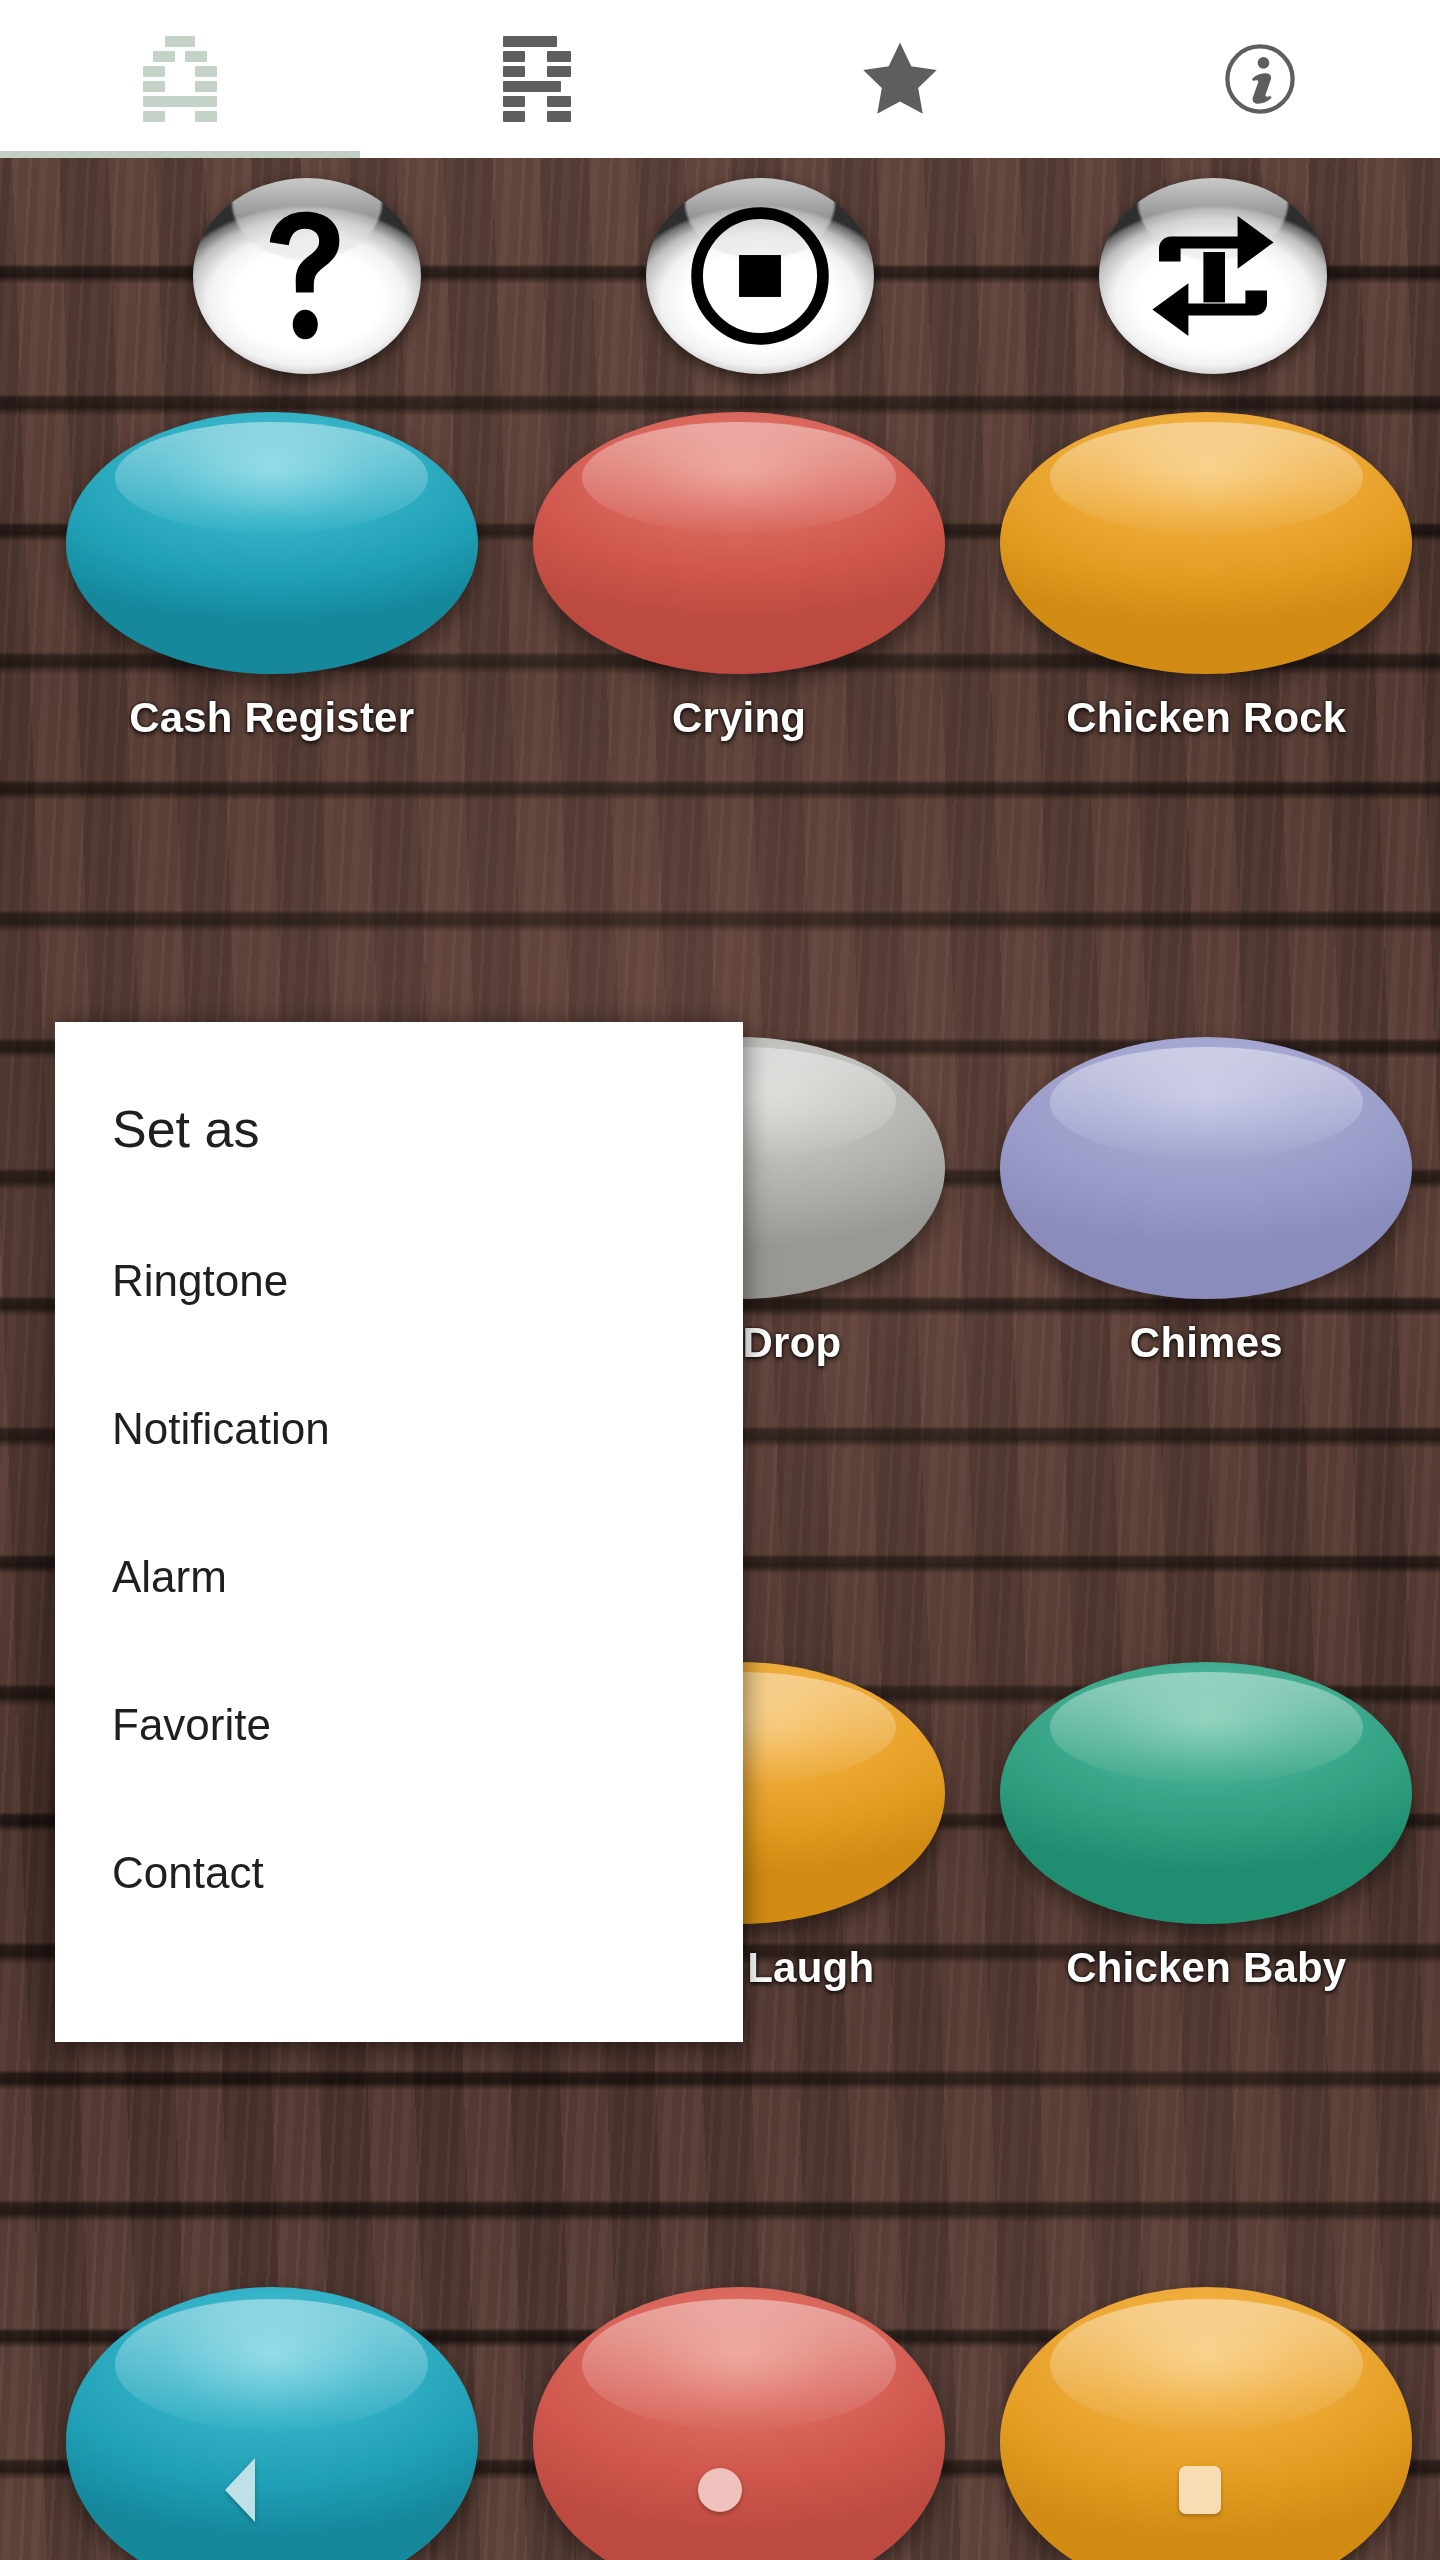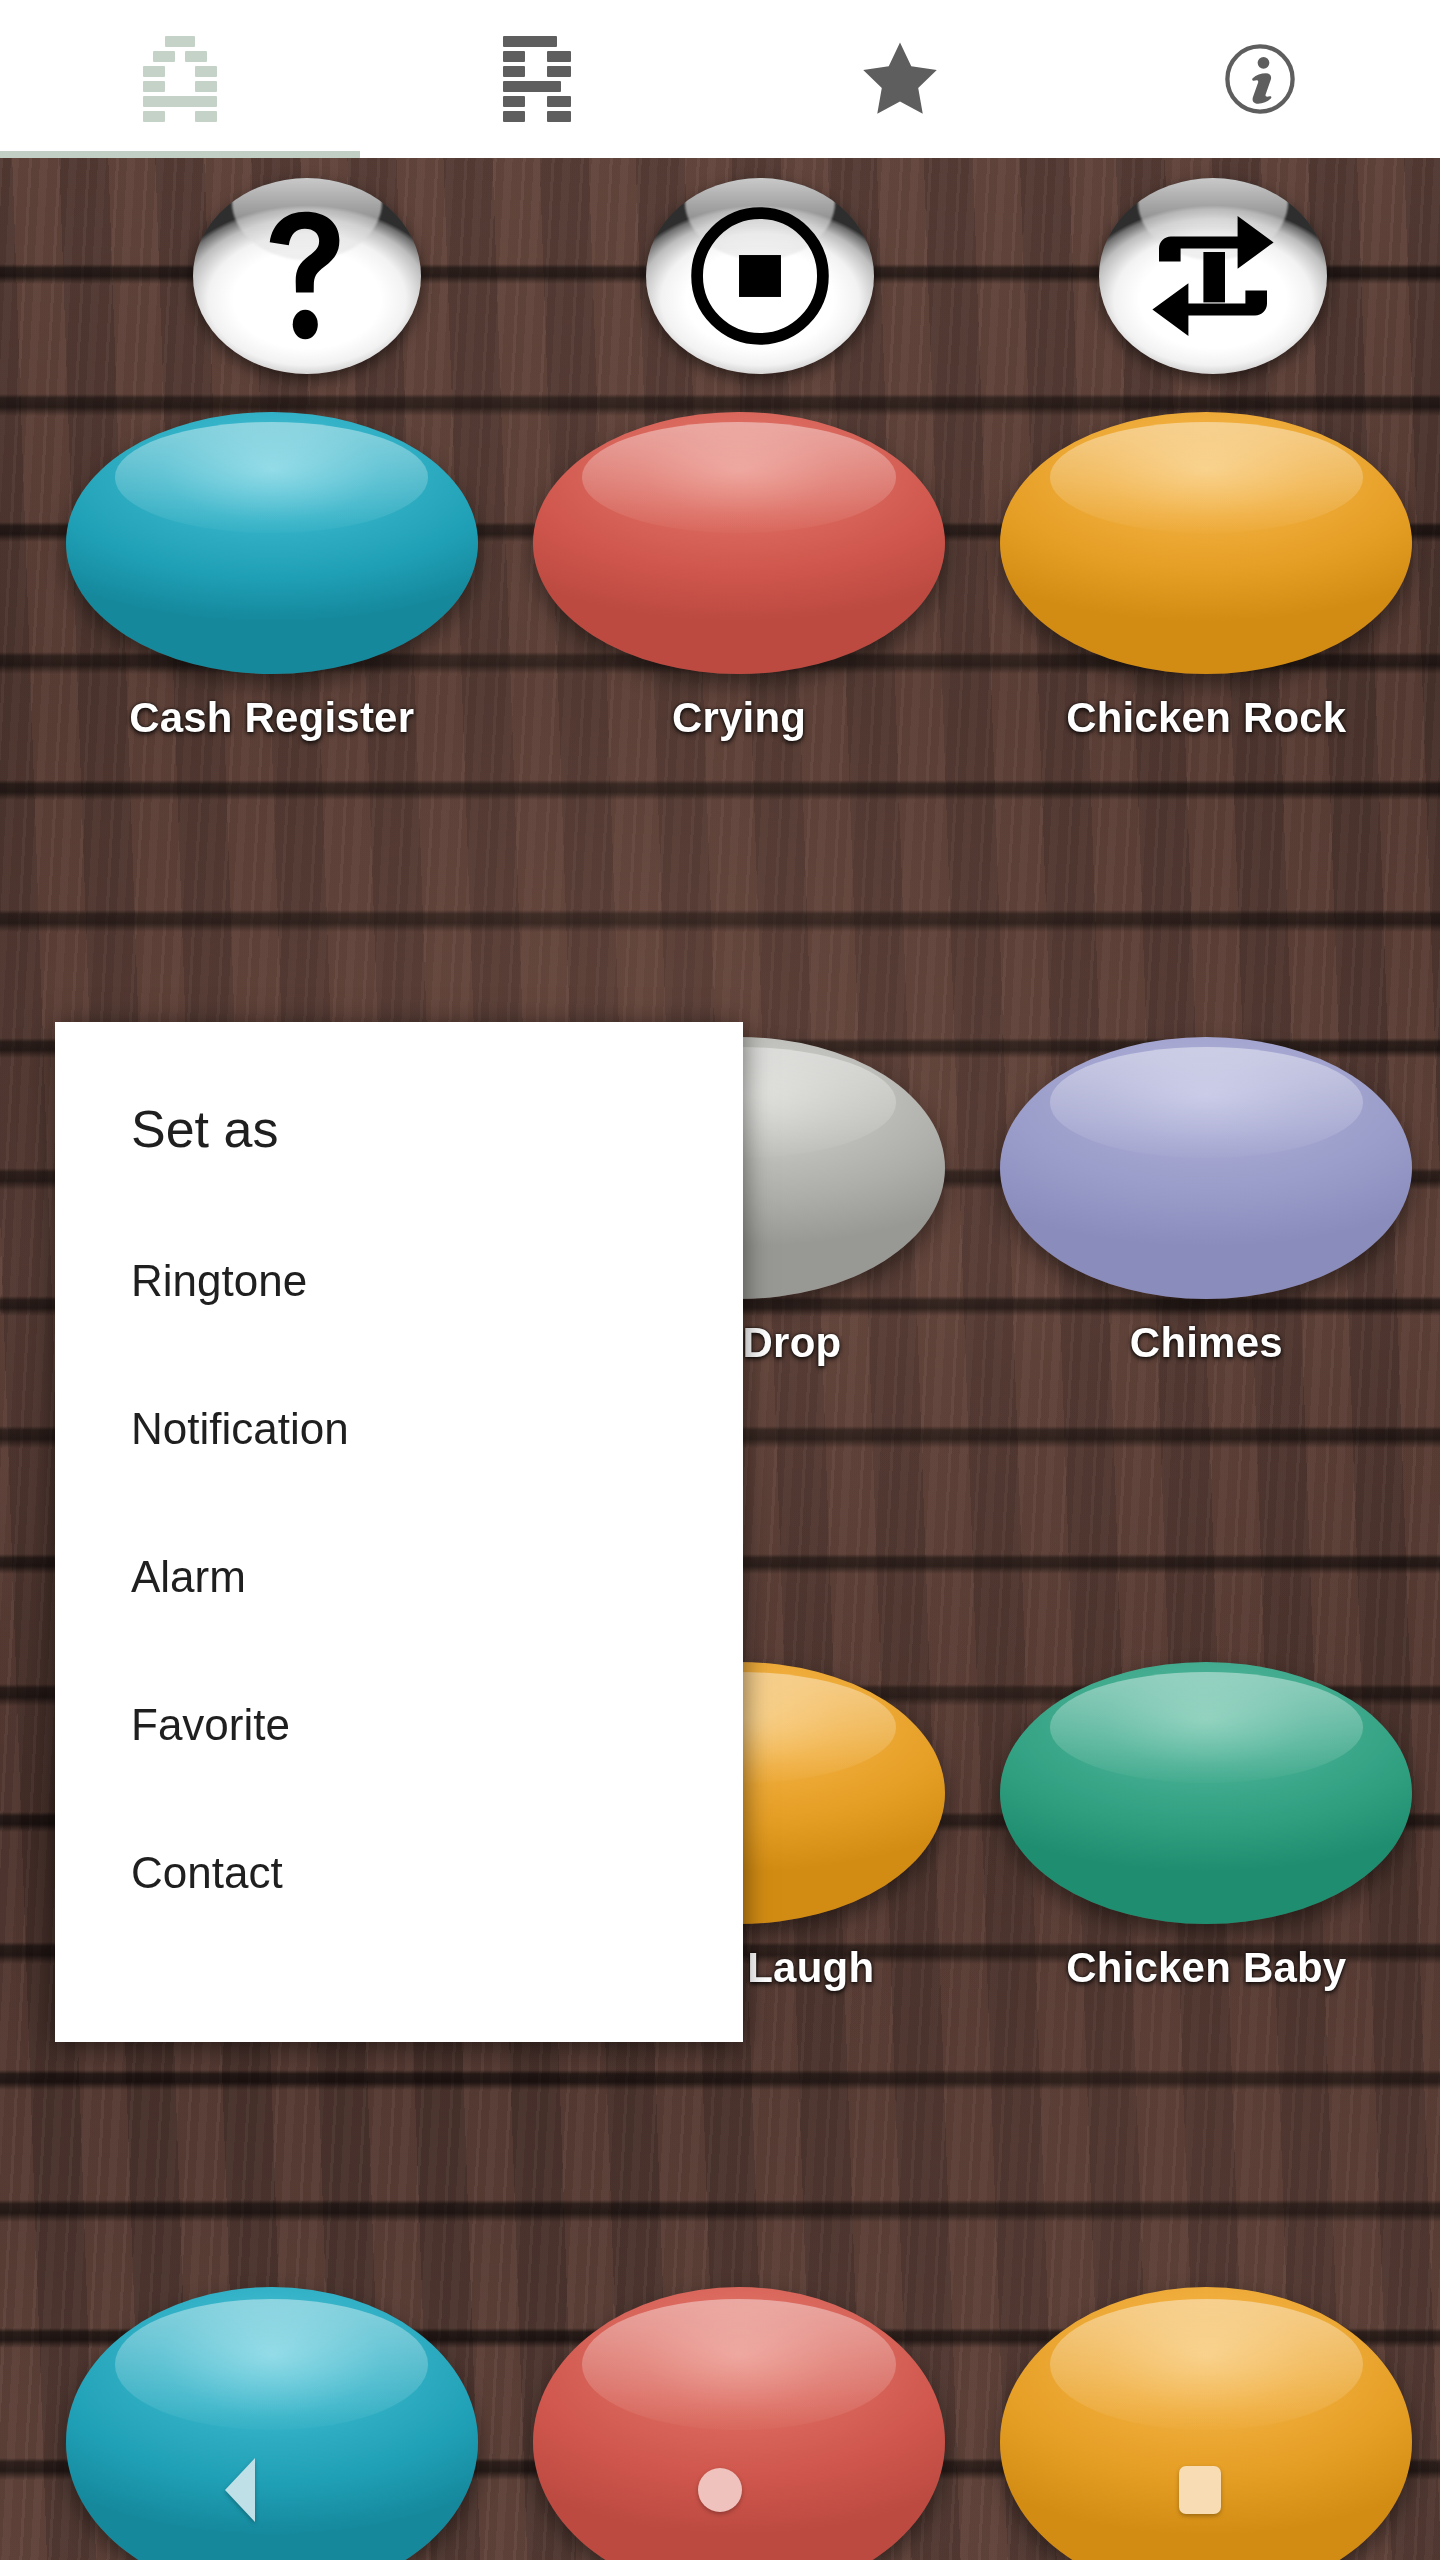--- a/index.html
+++ b/index.html
@@ -217,21 +217,20 @@
   .popup {
     position: absolute;
     left: 55px;
     top: 1022px;
     width: 688px;
     height: 1020px;
     background: #ffffff;
     box-shadow: 0 4px 26px rgba(0,0,0,0.55);
     z-index: 60;
     padding-top: 18px;
-    padding-left: 19px;
   }
   .popup-title {
     font-size: 52px;
     color: #1f1f1f;
     padding: 63px 0 0 57px;
     line-height: 1;
   }
   .popup-item {
     font-size: 44px;
     color: #1f1f1f;

